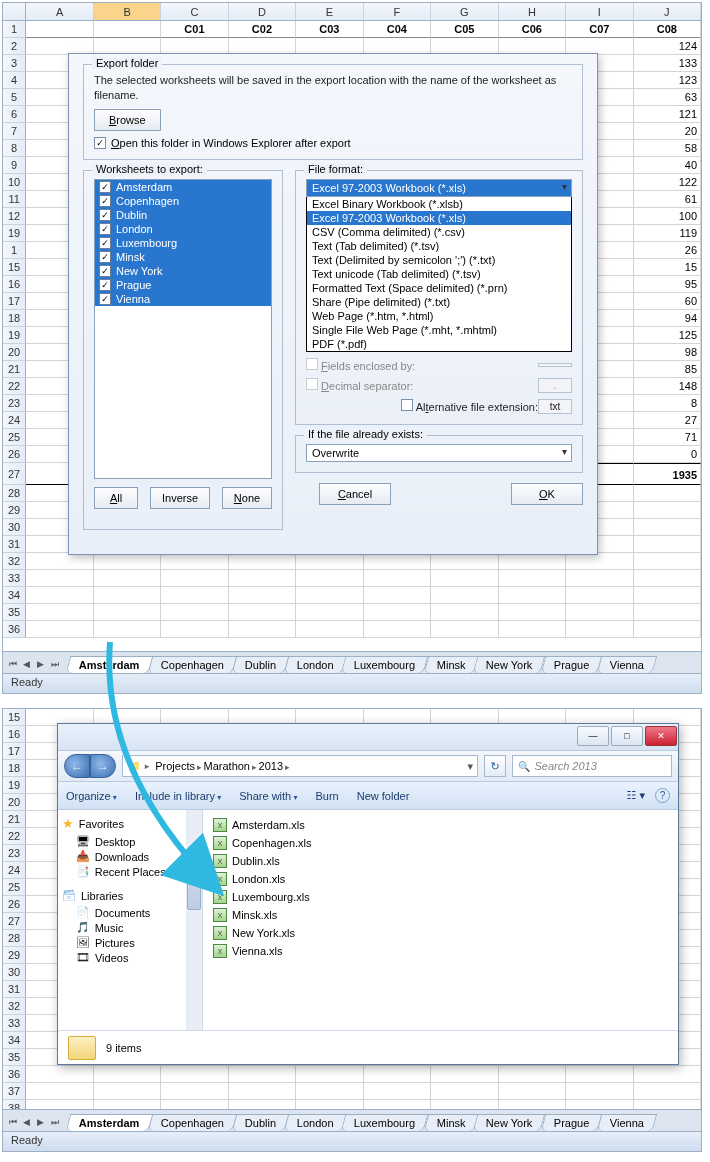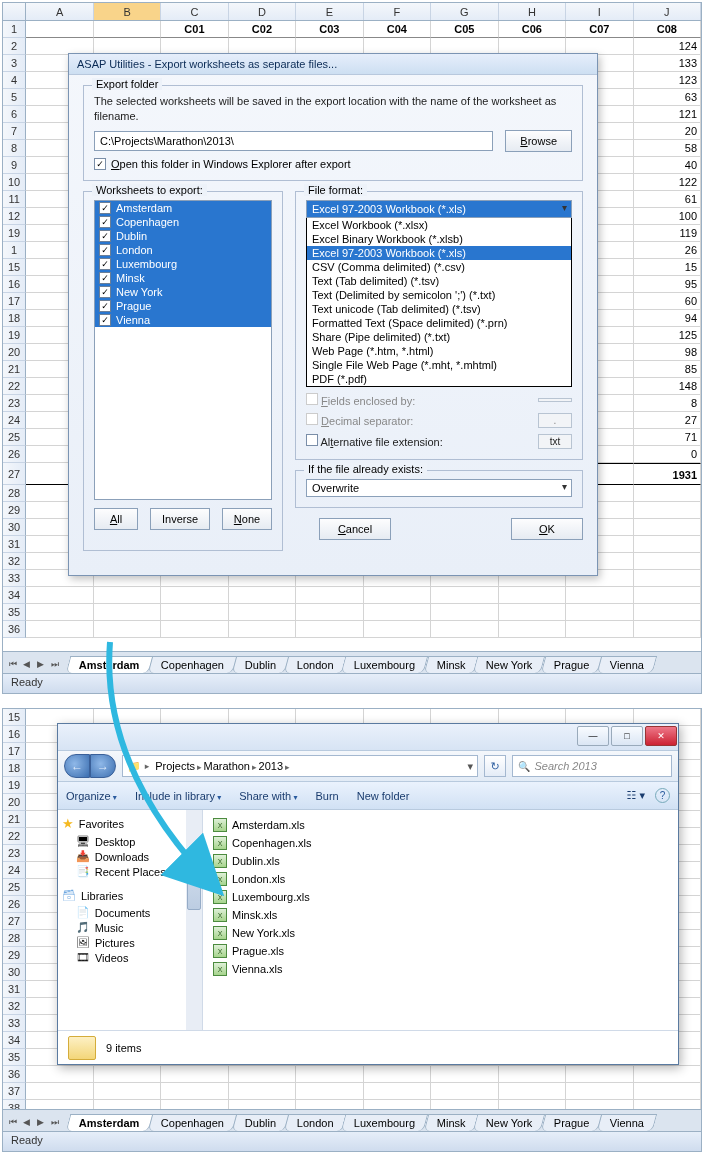--- a/index.html
+++ b/index.html
@@ -48,21 +48,21 @@
 .ws-btns { display: flex; justify-content: space-between; margin-top: 8px; }
 
 .ff-col { flex: 1; }
 .dd { border: 1px solid #8ba0b9; background: #fff; padding: 2px 18px 2px 5px; font-size: 11px; position: relative; background-image: linear-gradient(#fff,#fff); }
 .dd::after { content:"▾"; position:absolute; right:4px; top:1px; color:#333; font-size:10px;}
 .dd.sel { background: #2976cf; color: #fff; }
 .dd-list { border: 1px solid #000; border-top: none; background: #fff; font-size: 11px; }
 .dd-opt { padding: 1px 5px; }
 .dd-opt.sel { background: #2976cf; color: #fff; }
 .opt-row { display: flex; align-items: center; justify-content: space-between; font-size: 11px; margin: 6px 0; color: #888; }
-.opt-row.enabled { color:#222; }
+.opt-row.enabled { color:#222;justify-content:flex-end; }
 .opt-mini { width: 34px; border: 1px solid #b8c4d2; background: #f2f4f7; text-align:center; padding:1px 0; font-size:10px;}
 .exists-box { margin-top:8px; }
 .bottom-btns { display: flex; justify-content: flex-end; gap: 120px; margin-top: 8px; }
 
 
 .arrow { position:absolute; top:640px; left:100px; z-index:50;}
 
 
 .bottom-composite { position: relative; width: 700px; height: 444px; border: 1px solid #9bb0c4; margin: 14px 2px 2px; }
 .sheet2 .grid-body { bottom: 42px; }
@@ -461,21 +461,21 @@
           <div class="row-hdr" style="height:22px;line-height:22px;">27</div>
           <div class="cell selrow" style="height:22px;line-height:22px;"></div>
           <div class="cell selrow" style="height:22px;line-height:22px;"></div>
           <div class="cell selrow" style="font-weight:bold;border-top:1px solid #000;height:22px;line-height:22px;"></div>
           <div class="cell selrow" style="font-weight:bold;border-top:1px solid #000;height:22px;line-height:22px;"></div>
           <div class="cell selrow" style="font-weight:bold;border-top:1px solid #000;height:22px;line-height:22px;"></div>
           <div class="cell selrow" style="font-weight:bold;border-top:1px solid #000;height:22px;line-height:22px;"></div>
           <div class="cell selrow" style="font-weight:bold;border-top:1px solid #000;height:22px;line-height:22px;"></div>
           <div class="cell selrow" style="font-weight:bold;border-top:1px solid #000;height:22px;line-height:22px;"></div>
           <div class="cell selrow" style="font-weight:bold;border-top:1px solid #000;height:22px;line-height:22px;"></div>
-          <div class="cell selrow" style="font-weight:bold;border-top:1px solid #000;height:22px;line-height:22px;">1931</div>
+          <div class="cell selrow" style="font-weight:bold;border-top:1px solid #000;height:22px;line-height:22px;">1935</div>
         </div>
         <div class="row" style="">
           <div class="row-hdr" style="">28</div>
           <div class="cell" style=""></div>
           <div class="cell" style=""></div>
           <div class="cell" style=""></div>
           <div class="cell" style=""></div>
           <div class="cell" style=""></div>
           <div class="cell" style=""></div>
           <div class="cell" style=""></div>
@@ -604,27 +604,25 @@
           <div class="tab "><span>Minsk</span></div>
           <div class="tab "><span>New York</span></div>
           <div class="tab "><span>Prague</span></div>
           <div class="tab "><span>Vienna</span></div>
         </div>
     </div>
     <div class="status-bar">Ready</div>
   </div>
 
   <div class="dialog">
-    <div class="dlg-title">ASAP Utilities - Export worksheets as separate files...</div>
     <div class="dlg-content">
       <div class="gbox">
         <div class="gbox-label">Export folder</div>
         <div class="desc">The selected worksheets will be saved in the export location with the name of the worksheet as filename.</div>
         <div class="path-row">
-          <div class="path-input">C:\Projects\Marathon\2013\</div>
           <button class="btn"><u>B</u>rowse</button>
         </div>
         <div class="chk-row">
           <span class="chk">✓</span>
           <span><u>O</u>pen this folder in Windows Explorer after export</span>
         </div>
       </div>
 
       <div class="mid-cols">
         <div class="ws-col">
@@ -675,21 +673,20 @@
               <button class="btn" style="width:50px;padding:4px 0;"><u>N</u>one</button>
             </div>
           </div>
         </div>
 
         <div class="ff-col">
           <div class="gbox" style="padding-bottom:4px;">
             <div class="gbox-label">File format:</div>
             <div class="dd sel">Excel 97-2003 Workbook (*.xls)</div>
             <div class="dd-list">
-                <div class="dd-opt ">Excel Workbook (*.xlsx)</div>
                 <div class="dd-opt ">Excel Binary Workbook (*.xlsb)</div>
                 <div class="dd-opt sel">Excel 97-2003 Workbook (*.xls)</div>
                 <div class="dd-opt ">CSV (Comma delimited) (*.csv)</div>
                 <div class="dd-opt ">Text (Tab delimited) (*.tsv)</div>
                 <div class="dd-opt ">Text (Delimited by semicolon ';') (*.txt)</div>
                 <div class="dd-opt ">Text unicode (Tab delimited) (*.tsv)</div>
                 <div class="dd-opt ">Formatted Text (Space delimited) (*.prn)</div>
                 <div class="dd-opt ">Share (Pipe delimited) (*.txt)</div>
                 <div class="dd-opt ">Web Page (*.htm, *.html)</div>
                 <div class="dd-opt ">Single File Web Page (*.mht, *.mhtml)</div>
@@ -1176,24 +1173,20 @@
           <div class="file-row">
             <span class="xls-ico">X</span>
             <span>Minsk.xls</span>
           </div>
           <div class="file-row">
             <span class="xls-ico">X</span>
             <span>New York.xls</span>
           </div>
           <div class="file-row">
             <span class="xls-ico">X</span>
-            <span>Prague.xls</span>
-          </div>
-          <div class="file-row">
-            <span class="xls-ico">X</span>
             <span>Vienna.xls</span>
           </div>
         </div>
     </div>
     <div class="ex-status">
       <div class="big-folder"></div>
       <span>9 items</span>
     </div>
   </div>
 </div>

